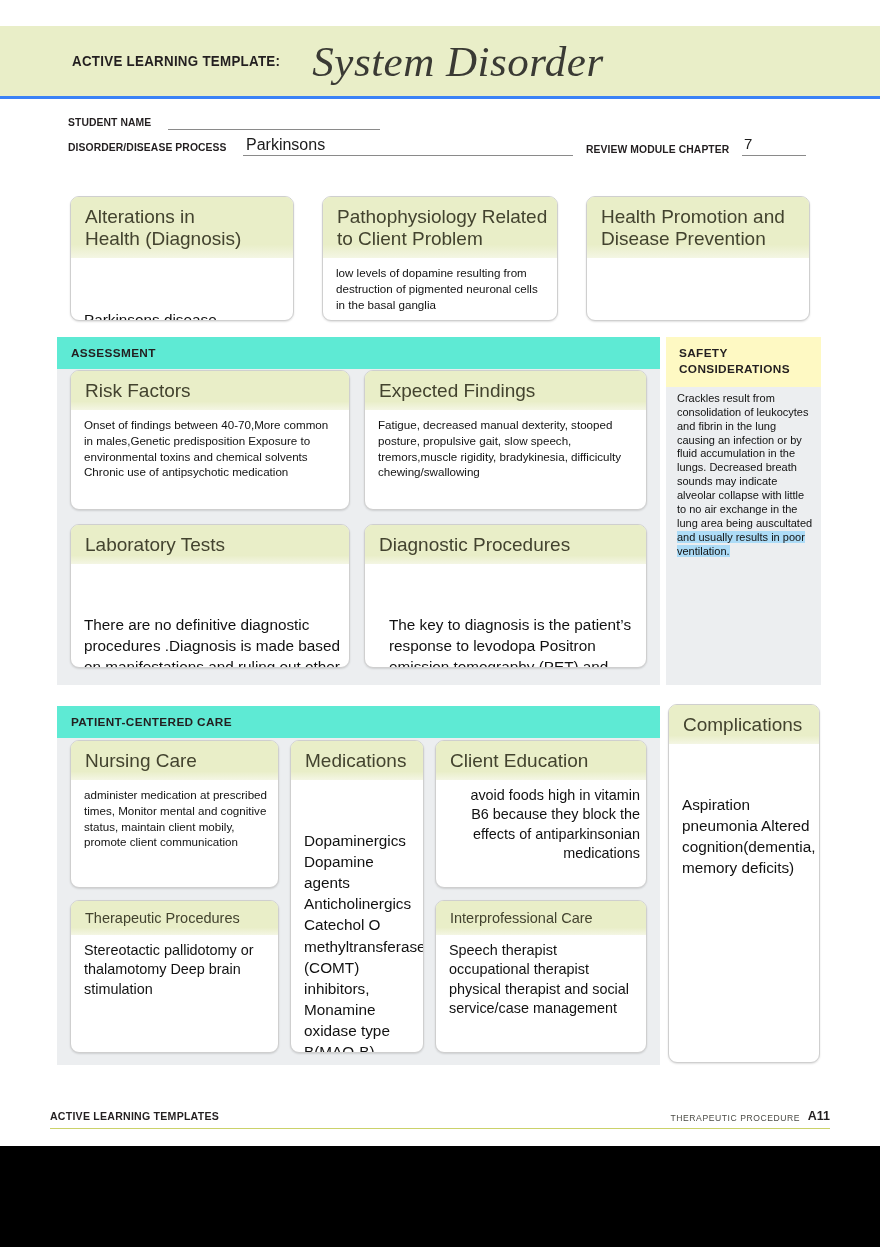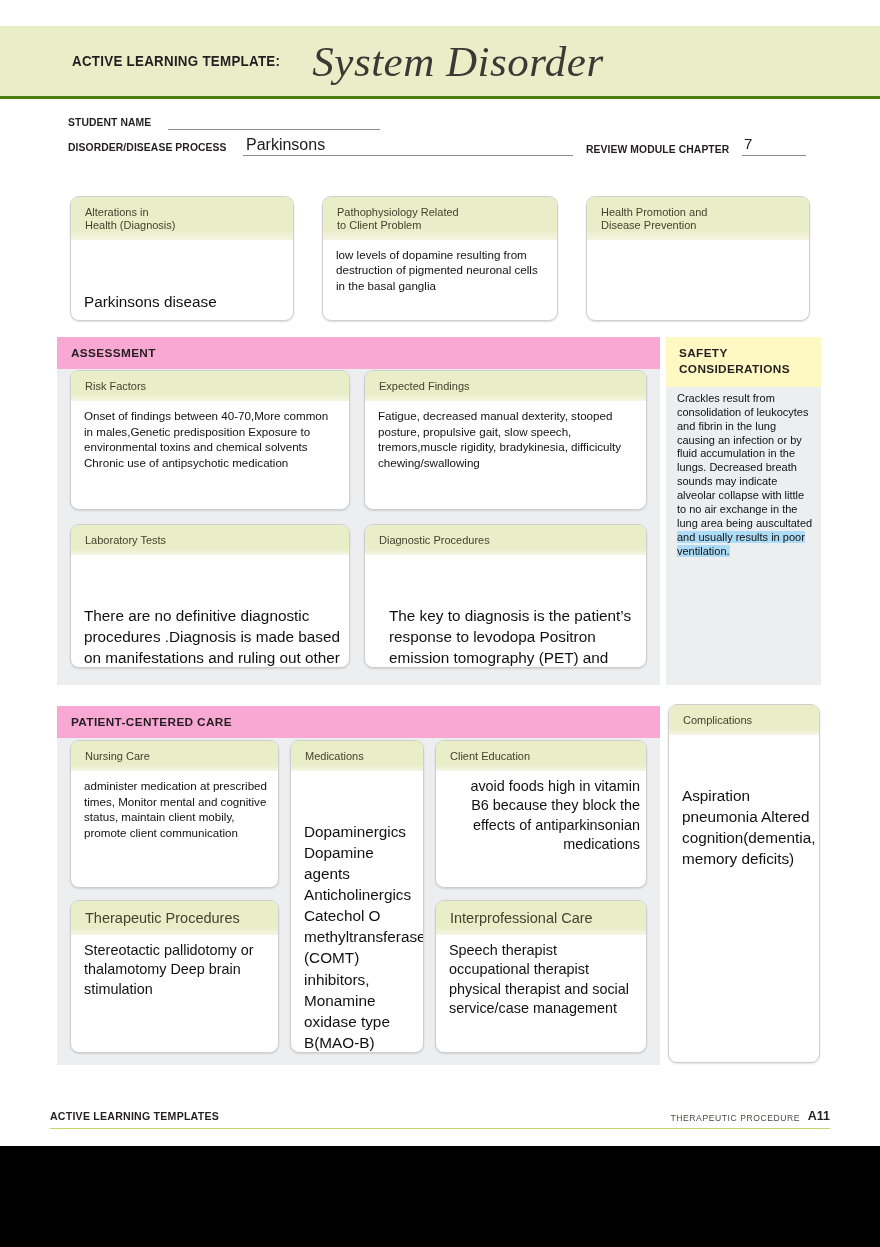--- a/index.html
+++ b/index.html
@@ -13,21 +13,21 @@
     position:relative;
     width:880px;height:1146px;
     background:#ffffff;
     overflow:hidden;
   }
 
   
   .banner{
     position:absolute;left:0;top:26px;width:880px;height:70px;
     background:#e9eec8;
-    border-bottom:3px solid #4d7c0f;
+    border-bottom:3px solid #3b82f6;
     display:flex;align-items:center;
   }
   .banner-left{
     font-size:14.5px;font-weight:bold;letter-spacing:.3px;
     color:#231f20;margin-left:72px;
     transform:scaleX(.92);transform-origin:left center;
   }
   .banner-title{
     font-family:"Liberation Serif", serif;
     font-style:italic;font-size:43px;color:#3a3a34;
@@ -51,21 +51,21 @@
     background:#ffffff;
     border:1px solid #cfcfcf;
     border-radius:9px;
     box-shadow:0 1px 2px rgba(0,0,0,.13);
     overflow:hidden;
     box-sizing:border-box;
   }
   .card-head{
     background:#e9eec8;
     padding:9px 0 8px 14px;
-    font-size:11px;
+    font-size:19px;
     color:#43432f;
     line-height:1.16;
     background-image:linear-gradient(#e9eec8 0%,#e9eec8 78%,#f4f6e4 100%);
   }
   .card-head.small{font-size:14.5px;}
   .card-body{
     padding:6px 11px 8px 13px;
     color:#111;
     line-height:1.25;
   }
@@ -73,21 +73,21 @@
   .body-md{font-size:14.4px;line-height:1.35;}
   .body-lg{font-size:15.3px;line-height:1.38;margin-top:44px;}
 
   
   .section{
     position:absolute;
     background:#eceef0;
     box-sizing:border-box;
   }
   .section-head{
-    background:#f9a8d4;
+    background:#5eead4;
     height:32px;
     display:flex;align-items:center;
     padding-left:14px;
     font-size:11.8px;font-weight:bold;letter-spacing:.35px;
     color:#231f20;
     box-sizing:border-box;
   }
   .panel{
     position:absolute;
     background:#eceef0;

